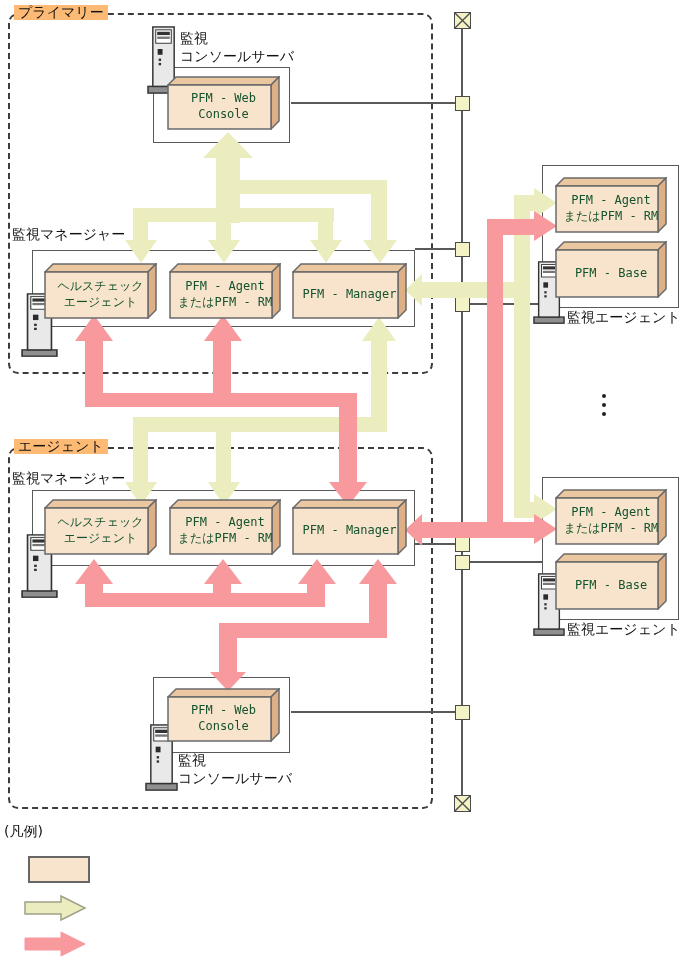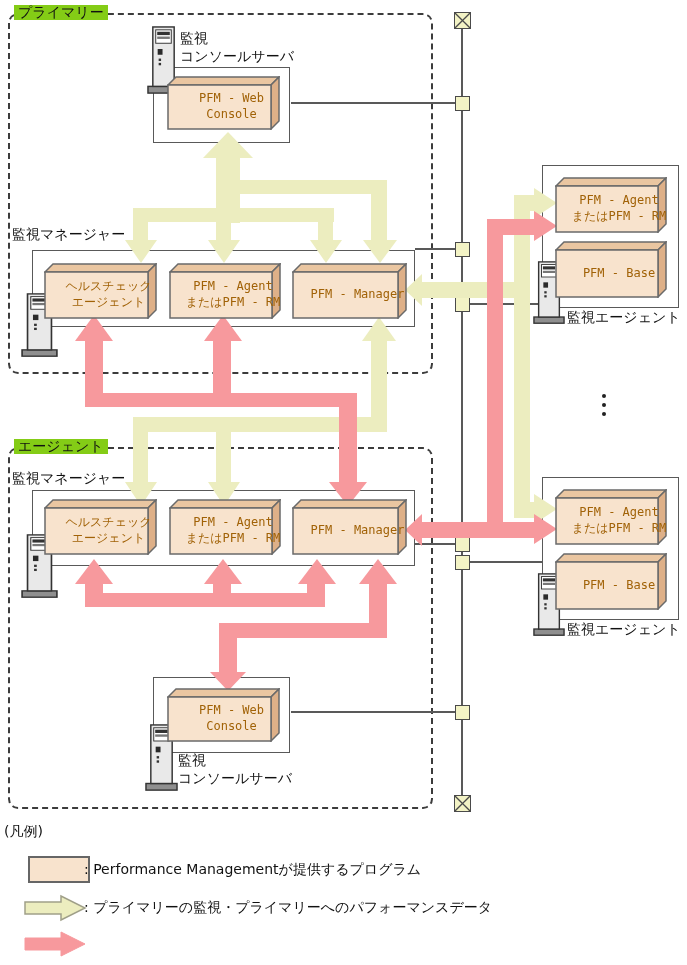--- a/index.html
+++ b/index.html
@@ -1,33 +1,33 @@
 <!DOCTYPE html>
 <html style="--program-fill: #F8E3CD; --program-top: #EAC6A1; --program-side: #DEB088; --program-border: #6A6A6A; --primary-arrow: #ECEDBF; --secondary-arrow: #F7999D; --line: #595959; --connector-fill: #F3F3C5;"><head>
 <meta charset="utf-8">
 <style>
   html,body{margin:0;padding:0;background:#fff;}
   #canvas{position:relative;width:687px;height:965px;background:#fff;overflow:hidden;
           font-family:"DejaVu Sans",sans-serif;color:#111;}
   .abs{position:absolute;}
   .dashedbox{position:absolute;border:2px dashed #3c3c3c;border-radius:10px;}
-  .seclabel{position:absolute;background:#84cc16;padding:0 4px;font-size:14px;line-height:15px;white-space:nowrap;}
+  .seclabel{position:absolute;background:#fdba74;padding:0 4px;font-size:14px;line-height:15px;white-space:nowrap;}
   .mlabel{position:absolute;font-size:14px;line-height:16px;white-space:nowrap;}
   .outerbox{position:absolute;border:1.5px solid #595959;background:#fff;box-sizing:border-box;}
   .netline{position:absolute;background:#595959;}
   .connector{position:absolute;width:13px;height:13px;background:var(--connector-fill,#F3F3C5);
              border:1.5px solid #4a4a4a;box-sizing:content-box;}
   .terminator{position:absolute;width:15px;height:15px;background:var(--connector-fill,#F3F3C5);
               border:1.5px solid #4a4a4a;}
   .terminator svg{position:absolute;left:0;top:0;}
   .box3d{position:absolute;}
-  .b3label{position:absolute;left:13px;top:9px;width:calc(100% - 10px);height:calc(100% - 10px);
+  .b3label{position:absolute;left:5px;top:9px;width:calc(100% - 10px);height:calc(100% - 10px);
            display:flex;align-items:center;justify-content:center;text-align:center;
            white-space:pre-line;font-family:"DejaVu Sans Mono","DejaVu Sans",monospace;
-           font-size:12px;line-height:1.3;color:#a16207;z-index:2;}
+           font-size:12px;line-height:1.3;color:#14532d;z-index:2;}
   .server{position:absolute;}
   .server svg{display:block;width:100%;height:100%;}
   #arrows{position:absolute;left:0;top:0;pointer-events:none;}
   .ay{fill:var(--primary-arrow,#ECEDBF);}
   .ap{fill:var(--secondary-arrow,#F7999D);}
   .vdots{position:absolute;display:flex;flex-direction:column;gap:5px;}
   .vdots i{width:4px;height:4px;background:#222;border-radius:50%;}
   .legend-box{position:absolute;width:58px;height:23px;background:var(--program-fill,#F8E3CD);
               border:2px solid #666;}
   .legend-text{position:absolute;font-size:14px;line-height:17px;white-space:nowrap;}
@@ -325,22 +325,20 @@
   </svg>
 
   <div class="vdots" style="left:602px;top:394px;">
       <i></i>
       <i></i>
       <i></i>
     </div>
 
   <div class="mlabel" style="left:4px;top:823px;">(凡例)</div>
   <div class="legend-box" style="left:28px;top:856px;"></div>
-  <div class="legend-text" style="left:84px;top:861px;">: Performance Managementが提供するプログラム</div>
   <svg class="abs" style="left:24px;top:894px;" width="64" height="28">
     <polygon points="1,8 37,8 37,2 61,14 37,26 37,20 1,20" fill="#ECEDBF" stroke="#A0A089" stroke-width="1.5"></polygon>
   </svg>
-  <div class="legend-text" style="left:84px;top:899px;">: プライマリーの監視・プライマリーへのパフォーマンスデータ</div>
   <svg class="abs" style="left:24px;top:930px;" width="64" height="28">
     <polygon points="1,8 37,8 37,2 61,14 37,26 37,20 1,20" fill="#F7999D" stroke="#F7999D" stroke-width="1"></polygon>
   </svg>
 
 </div>
 
 </body></html>

